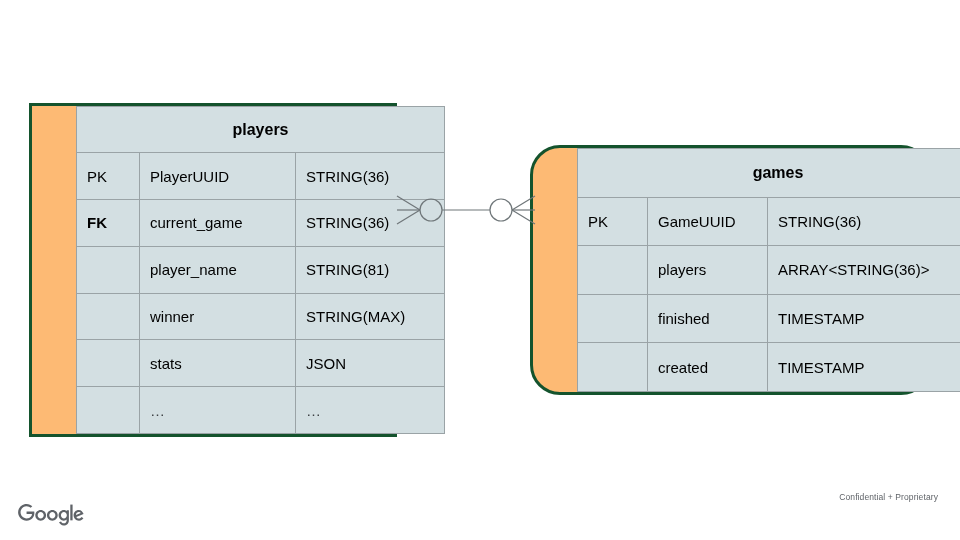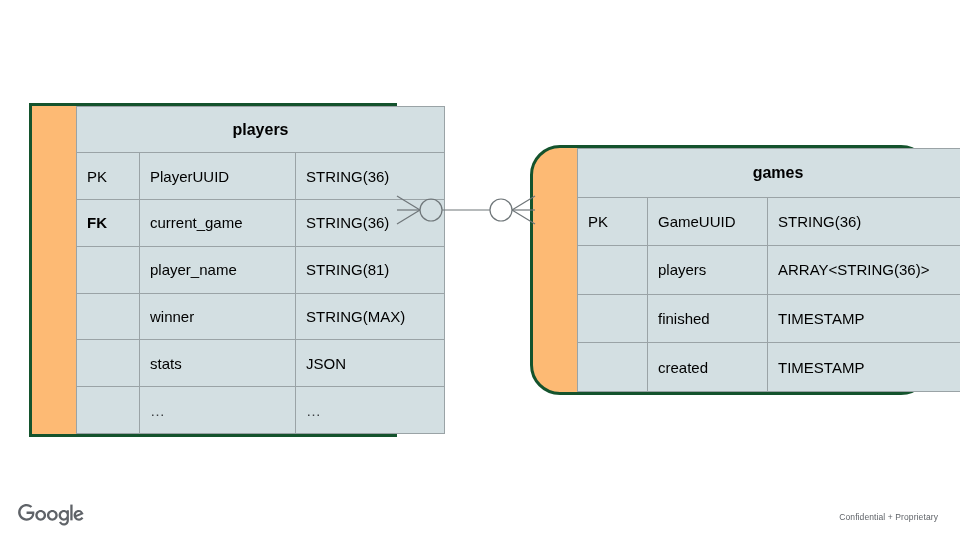--- a/index.html
+++ b/index.html
@@ -57,21 +57,21 @@
 
   
   #connector{position:absolute;left:386px;top:180px;width:160px;height:60px;}
 
   
   #google-logo{
     position:absolute;left:18px;top:503px;
     width:66px;height:24px;
   }
   #footer-note{
-    position:absolute;right:22px;top:512px;
+    position:absolute;right:22px;top:492px;
     font-size:8.5px;color:#5f6368;letter-spacing:.1px;
     font-family:"Liberation Sans",sans-serif;
   }
 </style>
 </head>
 <body>
 
 <div class="canvas">
 
   <div class="entity" id="players">

